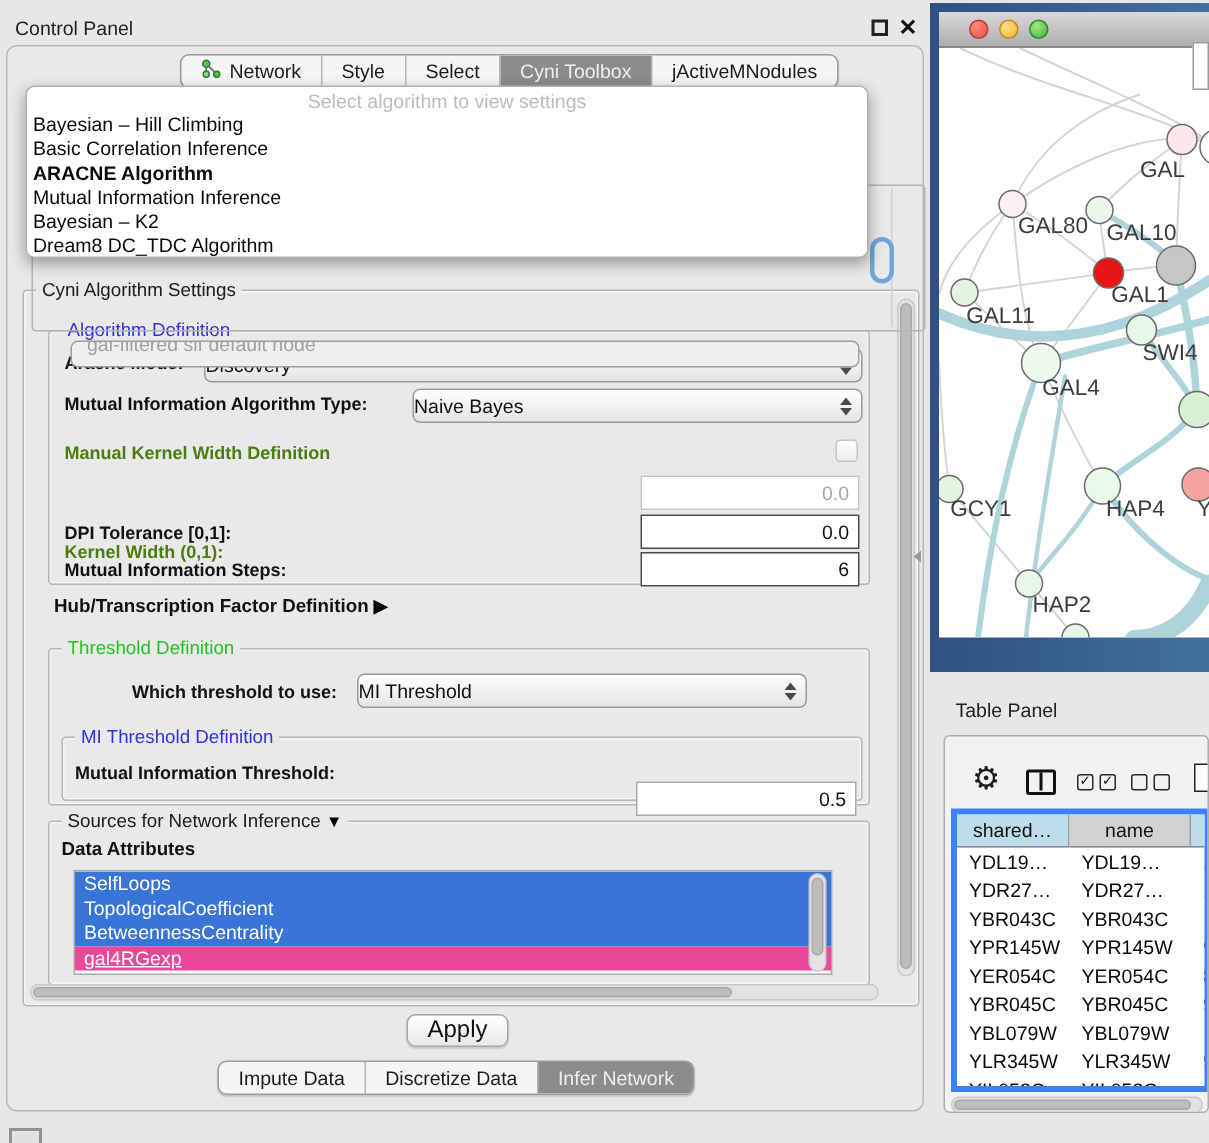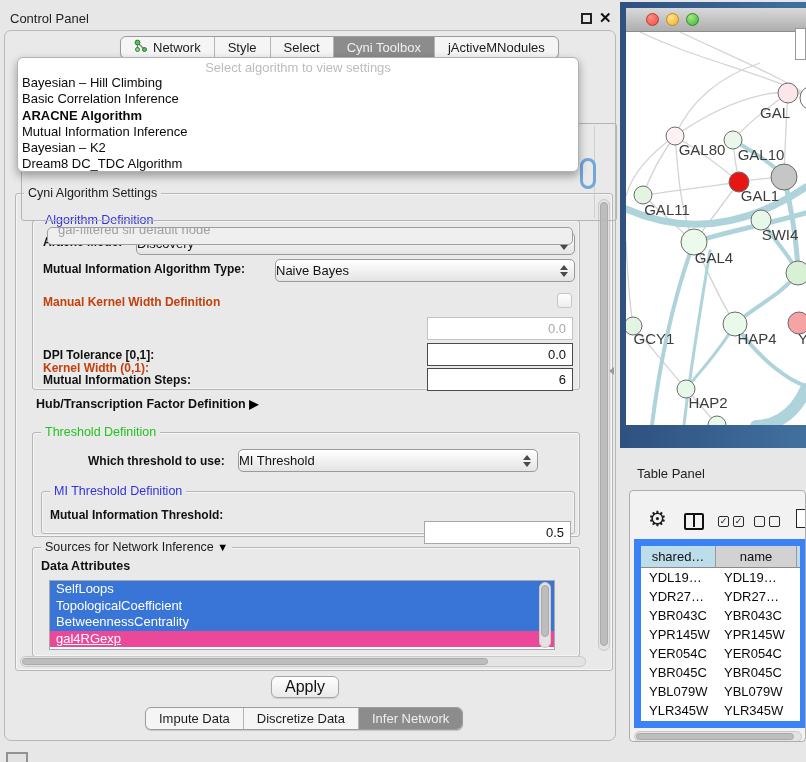--- a/index.html
+++ b/index.html
@@ -47,21 +47,21 @@
            box-shadow:inset 0 0 0 1px rgba(255,255,255,.55); }
   .group-title { position:absolute; top:-8px; left:8px; background:#e9e9e9; padding:0 4px;
                  font-size:12.5px; white-space:nowrap; }
   .gt-dark  { color:#1c1c1c; }
   .gt-blue  { color:var(--title-blue,#3232dd); }
   .gt-green { color:var(--title-green,#22c322); }
 
   .settings-group { left:10px; top:162px; width:598px; height:478px; }
 
   .flabel { position:absolute; font-size:12px; font-weight:bold; color:#111; white-space:nowrap; }
-  .flabel.dis { color:#c2410c; }
+  .flabel.dis { color:#4d7c0f; }
 
   .combo { position:absolute; height:23px; border:1px solid #9a9a9a; border-radius:5px;
            background:linear-gradient(#ffffff,#e4e4e4); font-size:13px; line-height:21px;
            color:#111; }
   .spinner { position:absolute; right:6px; top:4px; width:8px; height:14px; }
   .spinner i { position:absolute; left:0; width:0; height:0; border-left:4px solid transparent; border-right:4px solid transparent; }
   .spinner .up { top:1px; border-bottom:5px solid #4a4a4a; }
   .spinner .dn { bottom:1px; border-top:5px solid #4a4a4a; }
 
   .tfield { position:absolute; height:23px; background:#fff; border:1px solid #a8a8a8;
@@ -108,21 +108,21 @@
               border:1px solid #adadad; border-radius:4px; overflow:hidden; }
   .tb-icon { position:absolute; color:#1d1d1d; }
   .icon-gear { left:18px; top:16px; font-size:21px; font-family:"DejaVu Sans",sans-serif; }
   .icon-cols { left:54px; top:22px; width:20px; height:17px; border:2.5px solid #111; border-radius:2px; }
   .icon-cols::after { content:""; position:absolute; left:6.5px; top:0; width:2.5px; height:12px; background:#111; }
   .cbx { position:absolute; width:11px; height:11px; border:1.5px solid #2a2a2a; border-radius:2px;
          font-size:9px; line-height:9px; text-align:center; color:#111; font-family:"DejaVu Sans",sans-serif; }
   .icon-page { left:166px; top:18px; width:14px; height:19px; border:1.5px solid #222; background:#fff; }
 
   .tp-table { position:absolute; left:4px; top:48px; width:173px; height:189px; overflow:hidden;
-              border:7px solid #3b82f6; background:#fff; }
+              border:4px solid #3b82f6; background:#fff; }
   .t-hrow { display:flex; height:22px; }
   .t-hcell { border-right:1px solid #9a9a9a; border-bottom:1px solid #8a8a8a; font-size:13px;
              text-align:center; line-height:21px; color:#111; overflow:hidden; white-space:nowrap; flex:none; }
   .t-row { display:flex; height:19px; }
   .t-cell { flex:none; font-size:13px; line-height:19px; padding-left:8px; color:#0a0a0a;
             overflow:hidden; white-space:nowrap; }
 
   .mini-icon { left:6px; top:752px; width:22px; height:14px; border:2px solid #929292; background:#e2e2e2; }
   .split-dimple { left:609px; top:367px; width:0; height:0; border-top:4px solid transparent;
                   border-bottom:4px solid transparent; border-right:5px solid #9a9a9a; }

